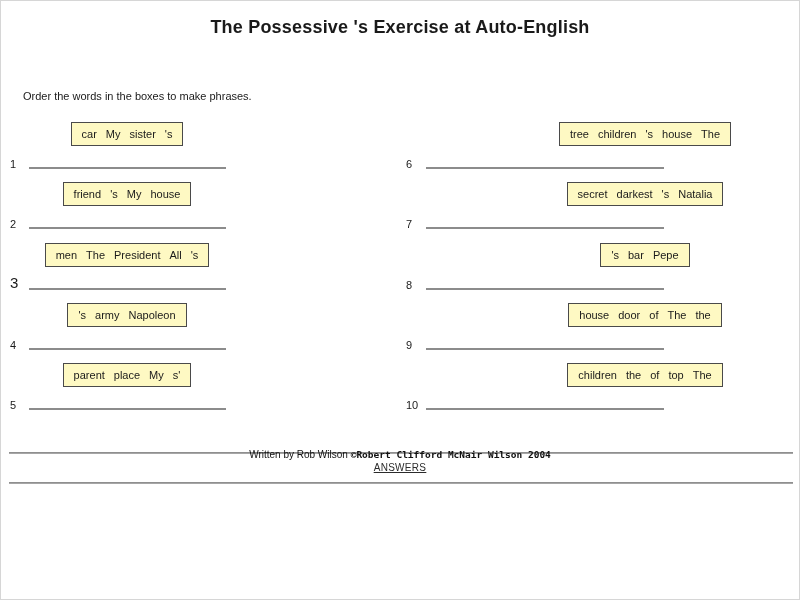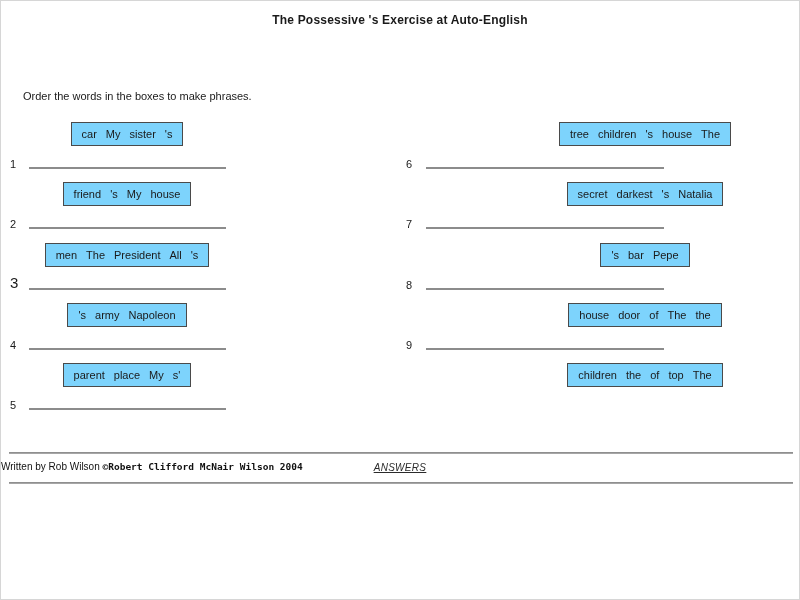--- a/index.html
+++ b/index.html
@@ -10,21 +10,21 @@
     color: #1a1a1a;
     position: relative;
     overflow: hidden;
     box-sizing: border-box;
     border: 1px solid #d6d6d6;
   }
 
   .page-title {
     position: absolute; top: 4px; left: 0; right: 0;
     text-align: center;
-    font-size: 12px; font-weight: bold;
+    font-size: 18px; font-weight: bold;
     letter-spacing: 0.2px;
   }
 
   .table-wrap {
     position: absolute; top: 32px; left: 0; right: 0;
     display: flex; justify-content: center;
   }
   table.example-table {
     border-collapse: collapse;
     border: 2px solid #555;
@@ -59,21 +59,21 @@
   }
   .col-left .box-wrap { left: 0; width: 252px; }
   .col-right .box-wrap { left: 278px; width: 244px; margin-left: -156px; }
 
   .scramble-box {
     border: 1px solid #4a4a4a;
     padding: 5px 10px 5px 10px;
     display: flex; gap: 9px;
     font-size: 11px;
     white-space: nowrap;
-    background: #7dd3fc;
+    background: #fef9c3;
   }
 
   .answer { position: absolute; top: 33px; left: 0; right: 0; height: 20px; }
   .num {
     position: absolute;
     font-size: 11px;
     bottom: 2px;
   }
   .col-left .num { left: 9px; }
   .col-right .num { left: 5px; }
@@ -100,25 +100,25 @@
   .footer-links {
     position: absolute; top: 456px; left: 0; right: 0;
     display: flex;
   }
   .footer-links .slot { flex: 1; text-align: center; }
   .footer-links a {
     font-size: 10px;
     color: #2b2b2b;
     text-decoration: underline;
     letter-spacing: 0.3px;
-    font-style: italic;
   }
 
   .credit {
-    position: absolute; top: 460px; left: 0; right: 0;
+    position: absolute; top: 448px; left: 0; right: 0;
+    text-align: center;
     font-size: 10px;
     color: #111;
     white-space: nowrap;
   }
   .credit .mono {
     font-family: "DejaVu Sans Mono", "Liberation Mono", monospace;
     font-size: 9.5px;
     font-weight: bold;
   }
 </style>
@@ -269,20 +269,24 @@
     <div class="ex-row">
       <div class="box-wrap">
         <div class="scramble-box">
           <span>children</span>
           <span>the</span>
           <span>of</span>
           <span>top</span>
           <span>The</span>
         </div>
       </div>
+      <div class="answer">
+        <span class="num">10</span>
+        <span class="blank"></span>
+      </div>
     </div>
   </div>
 
 <div class="rule rule-top"></div>
 
 <div class="footer-links">
   <div class="slot">
     <a href="#">ANSWERS</a>
   </div>
 </div>

